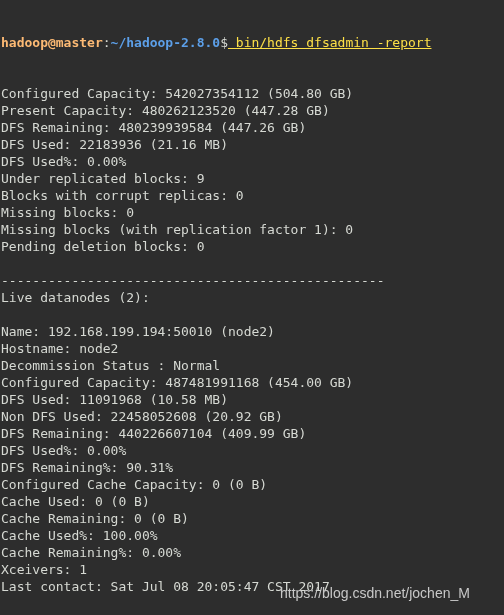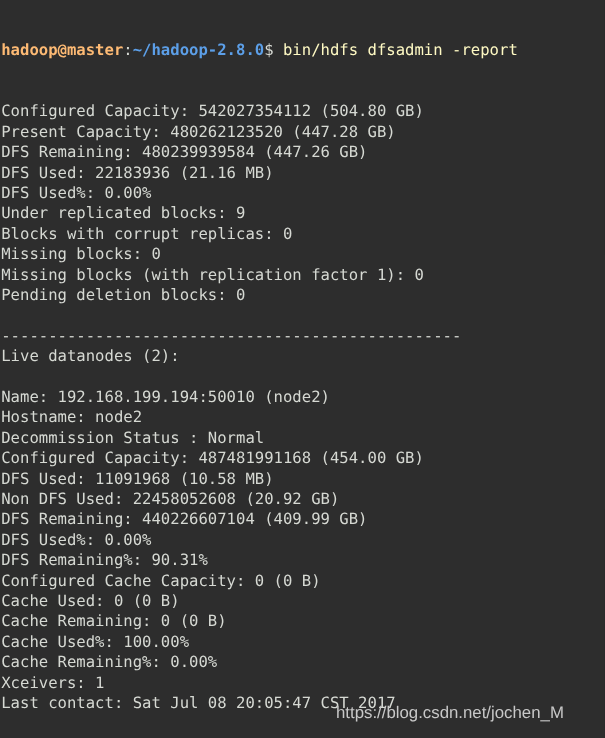--- a/index.html
+++ b/index.html
@@ -39,21 +39,22 @@
     color: #d6d9d3;
   }
   .seg-path {
     color: #5c9fe8;
     font-weight: bold;
   }
   .seg-prompt {
     color: #d6d9d3;
   }
   .seg-cmd {
-    color: #fef9c3;
+    color: #fde047;
+    text-decoration: underline;
   }
   #watermark {
     position: absolute;
     left: 280px;
     top: 585px;
     font-family: "Liberation Sans", "DejaVu Sans", sans-serif;
     font-size: 14px;
     color: #c8c8c8;
     white-space: nowrap;
     letter-spacing: 0px;

